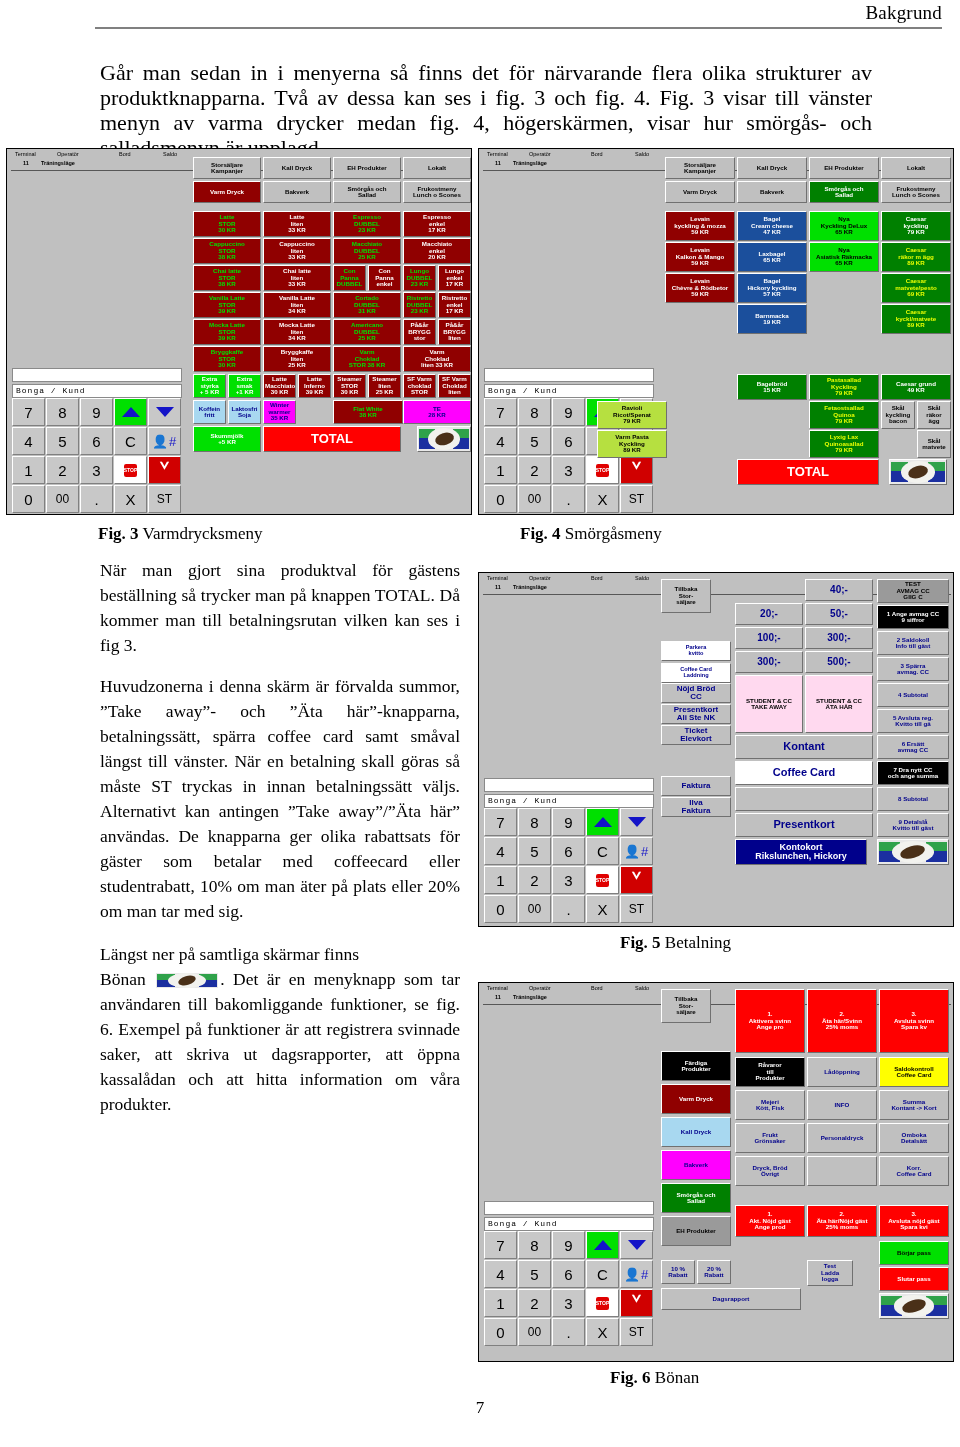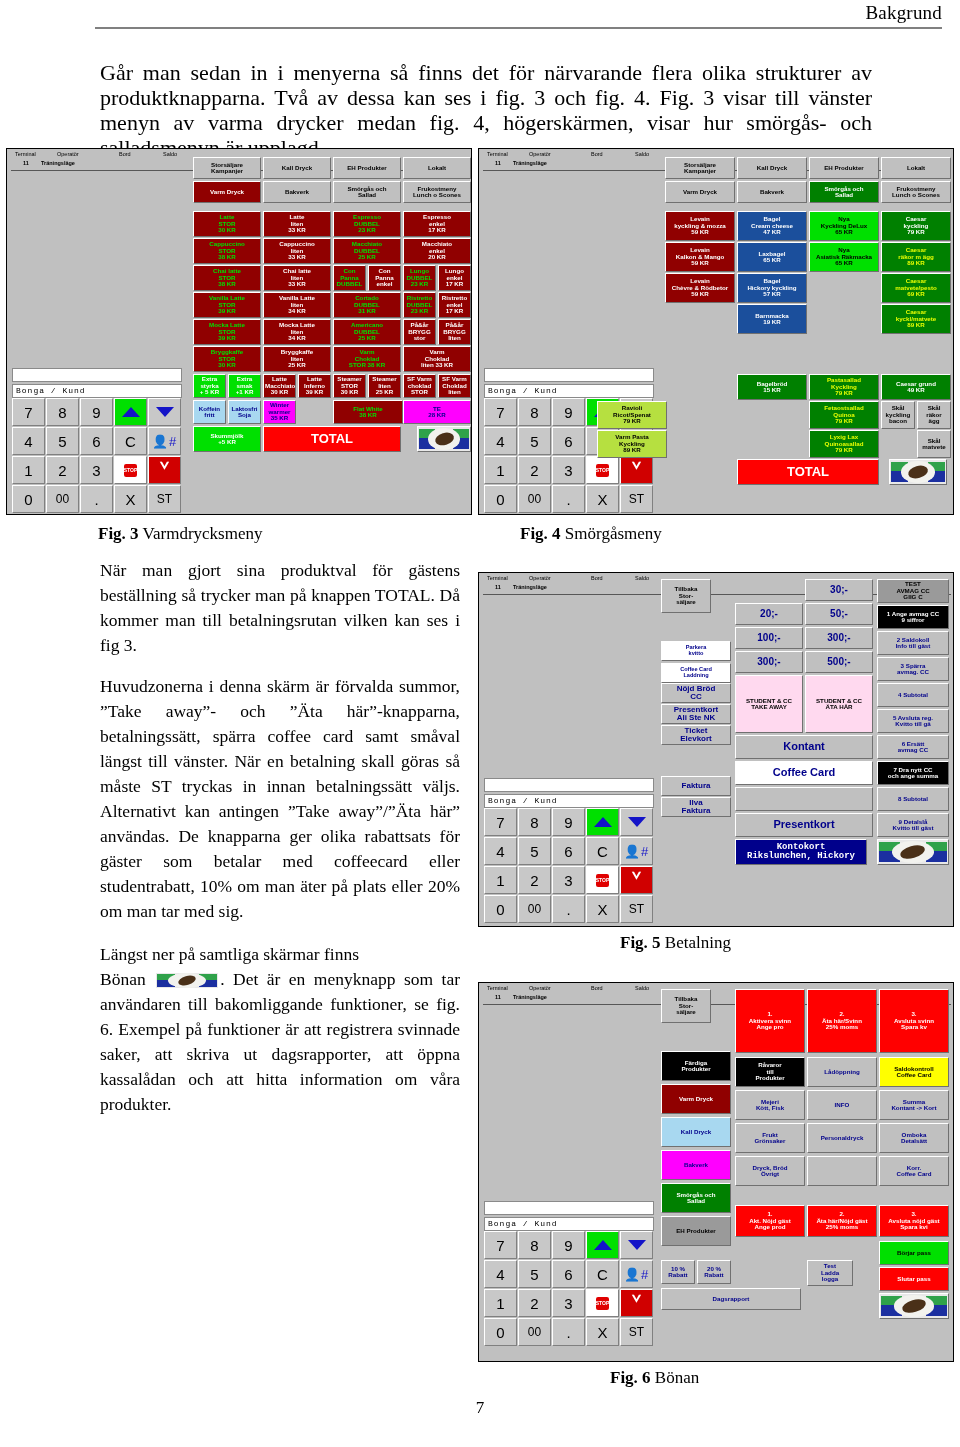--- a/index.html
+++ b/index.html
@@ -765,21 +765,21 @@
       <span>Elevkort</span>
     </div>
     <div class="btn c-lav" style="left: 182px; top: 203px; width: 70px; height: 20px; font-size: 8px;">
       <span>Faktura</span>
     </div>
     <div class="btn c-lav" style="left: 182px; top: 224px; width: 70px; height: 20px; font-size: 8px; align-items: center;">
       <span>Ilva</span>
       <span>Faktura</span>
     </div>
     <div class="btn c-lav" style="left: 326px; top: 6px; width: 68px; height: 22px; font-size: 10px;">
-      <span>30;-</span>
+      <span>40;-</span>
     </div>
     <div class="btn c-lav" style="left: 256px; top: 30px; width: 68px; height: 22px; font-size: 10px;">
       <span>20;-</span>
     </div>
     <div class="btn c-lav" style="left: 326px; top: 30px; width: 68px; height: 22px; font-size: 10px;">
       <span>50;-</span>
     </div>
     <div class="btn c-lav" style="left: 256px; top: 54px; width: 68px; height: 22px; font-size: 10px;">
       <span>100;-</span>
     </div>
@@ -803,21 +803,21 @@
     <div class="btn c-lav" style="left: 256px; top: 162px; width: 138px; height: 24px; font-size: 11px;">
       <span>Kontant</span>
     </div>
     <div class="btn c-white" style="left: 256px; top: 188px; width: 138px; height: 24px; font-size: 11px;">
       <span>Coffee Card</span>
     </div>
     <div class="btn c-grey" style="left:256px; top:214px; width:138px; height:24px; font-size:6.2px"></div>
     <div class="btn c-lav" style="left: 256px; top: 240px; width: 138px; height: 24px; font-size: 11px;">
       <span>Presentkort</span>
     </div>
-    <div class="btn c-navy" style="left: 256px; top: 266px; width: 132px; height: 26px; font-size: 9px; font-family: Liberation Mono, monospace;">
+    <div class="btn c-navy" style="left: 256px; top: 266px; width: 132px; height: 26px; font-size: 9px;">
       <span>Kontokort</span>
       <span>Rikslunchen, Hickory</span>
     </div>
     <div class="btn c-dgrey" style="left:398px; top:6px; width:72px; height:24px; font-size:6.2px">
       <span>TEST</span>
       <span>AVMAG CC</span>
       <span>GIIG C</span>
     </div>
     <div class="btn c-black" style="left:398px; top:32px; width:72px; height:24px; font-size:6.2px">
       <span>1 Ange avmag CC</span>

